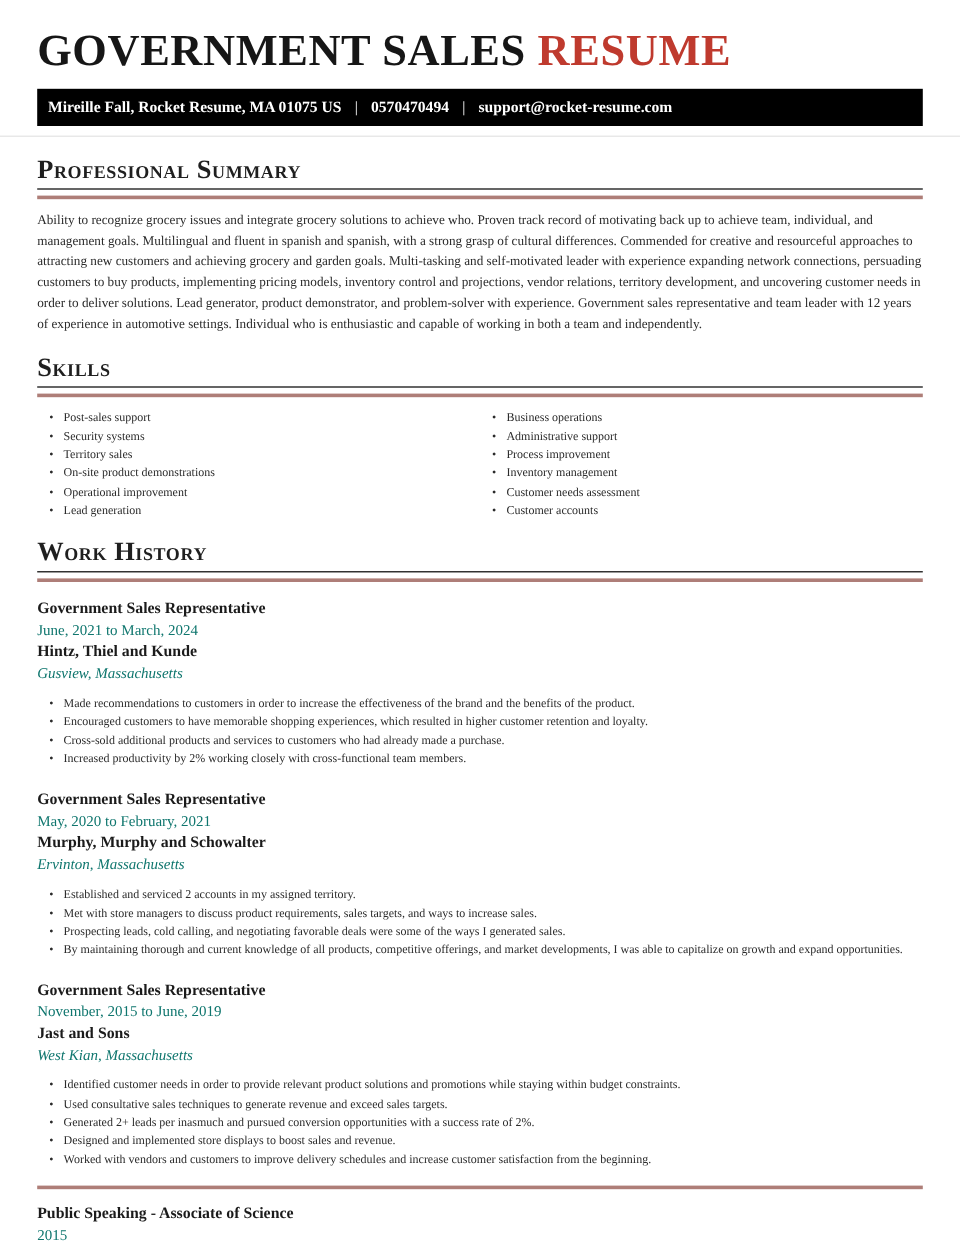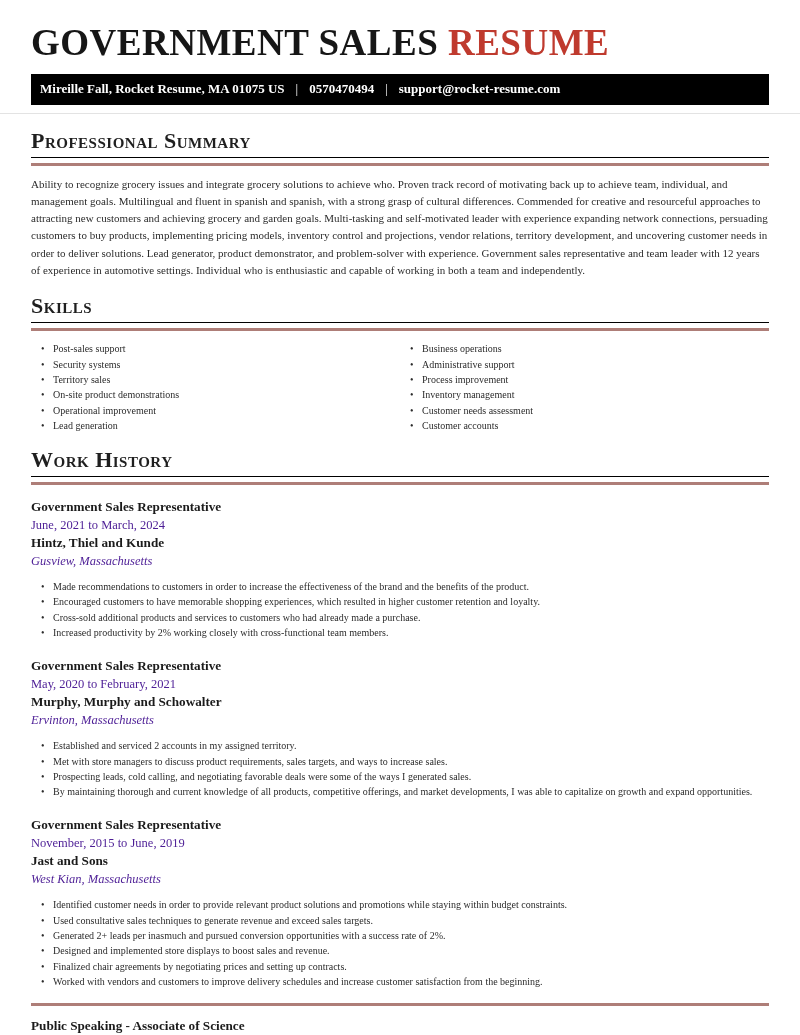--- a/index.html
+++ b/index.html
@@ -41,21 +41,21 @@
     content:"\2022";position:absolute;left:10px;top:0;color:#2b2b2b;
   }
   
   .skills-cols{display:flex;margin-top:10px;}
   .skills-col{width:50%;}
   
   .job{margin-top:13px;}
   .job + .job{margin-top:17px;}
   .row{display:flex;justify-content:space-between;align-items:baseline;line-height:18px;flex-direction:column;}
   .row .left{font-weight:bold;font-size:13.2px;color:#1b1b1b;}
-  .row .right{font-size:12.5px;color:#4c1d95;text-align:center;}
+  .row .right{font-size:12.5px;color:#0f766e;text-align:center;}
   .row .right.italic{font-style:italic;}
   .job-bullets{margin-top:9px;}
   .edu{margin-top:11px;}
 </style>
 </head>
 <body>
 
 <div class="page">
 
   <div>
@@ -144,21 +144,20 @@
       </div>
       <div class="row">
         <span class="left">Jast and Sons</span>
         <span class="right italic">West Kian, Massachusetts</span>
       </div>
       <ul class="job-bullets">
         <li class="bullet">Identified customer needs in order to provide relevant product solutions and promotions while staying within budget constraints.</li>
         <li class="bullet">Used consultative sales techniques to generate revenue and exceed sales targets.</li>
         <li class="bullet">Generated 2+ leads per inasmuch and pursued conversion opportunities with a success rate of 2%.</li>
         <li class="bullet">Designed and implemented store displays to boost sales and revenue.</li>
-        <li class="bullet">Finalized chair agreements by negotiating prices and setting up contracts.</li>
         <li class="bullet">Worked with vendors and customers to improve delivery schedules and increase customer satisfaction from the beginning.</li>
       </ul>
     </div>
   </div>
 
   <div class="sec">
     <div class="sec-divider"></div>
 
     <div class="edu">
       <div class="row">

